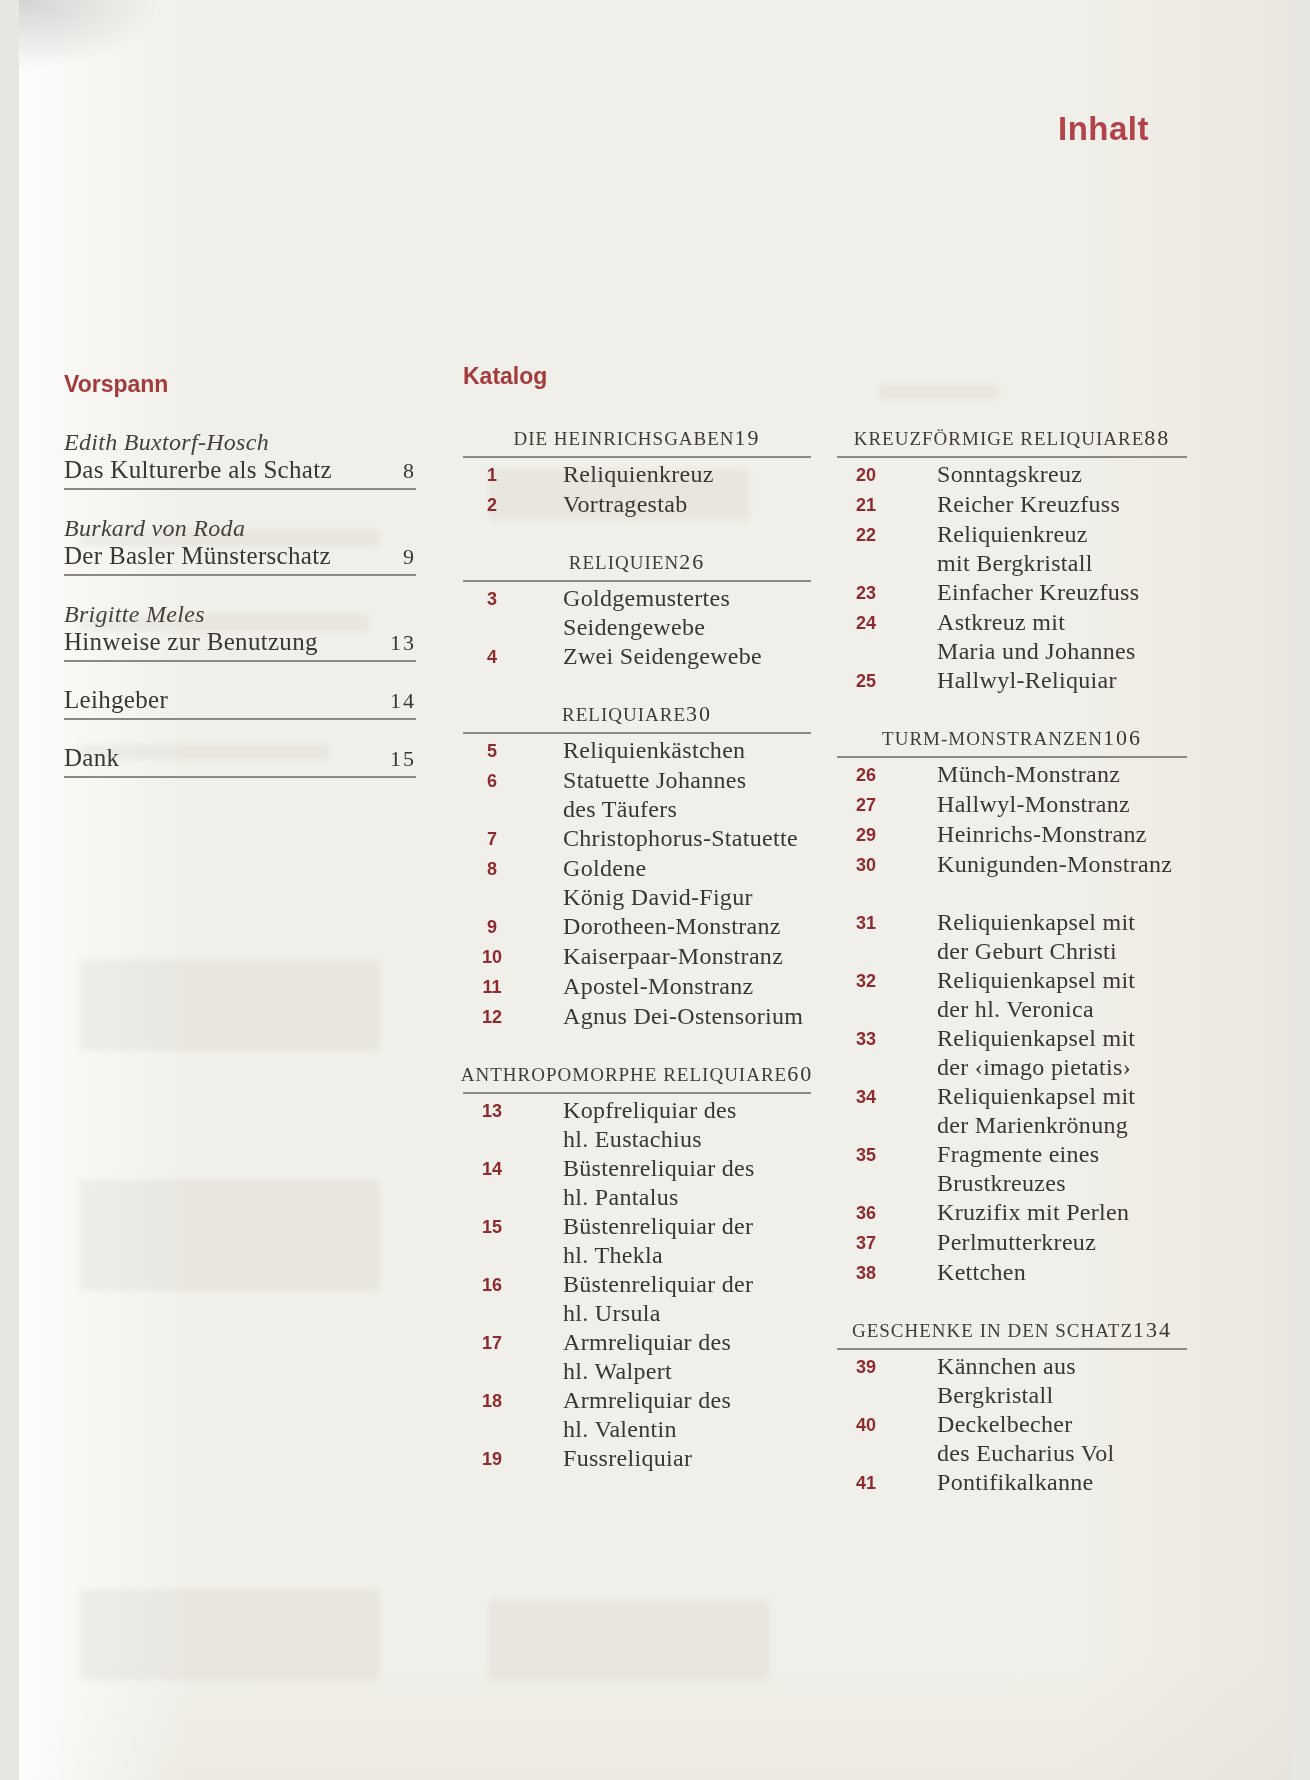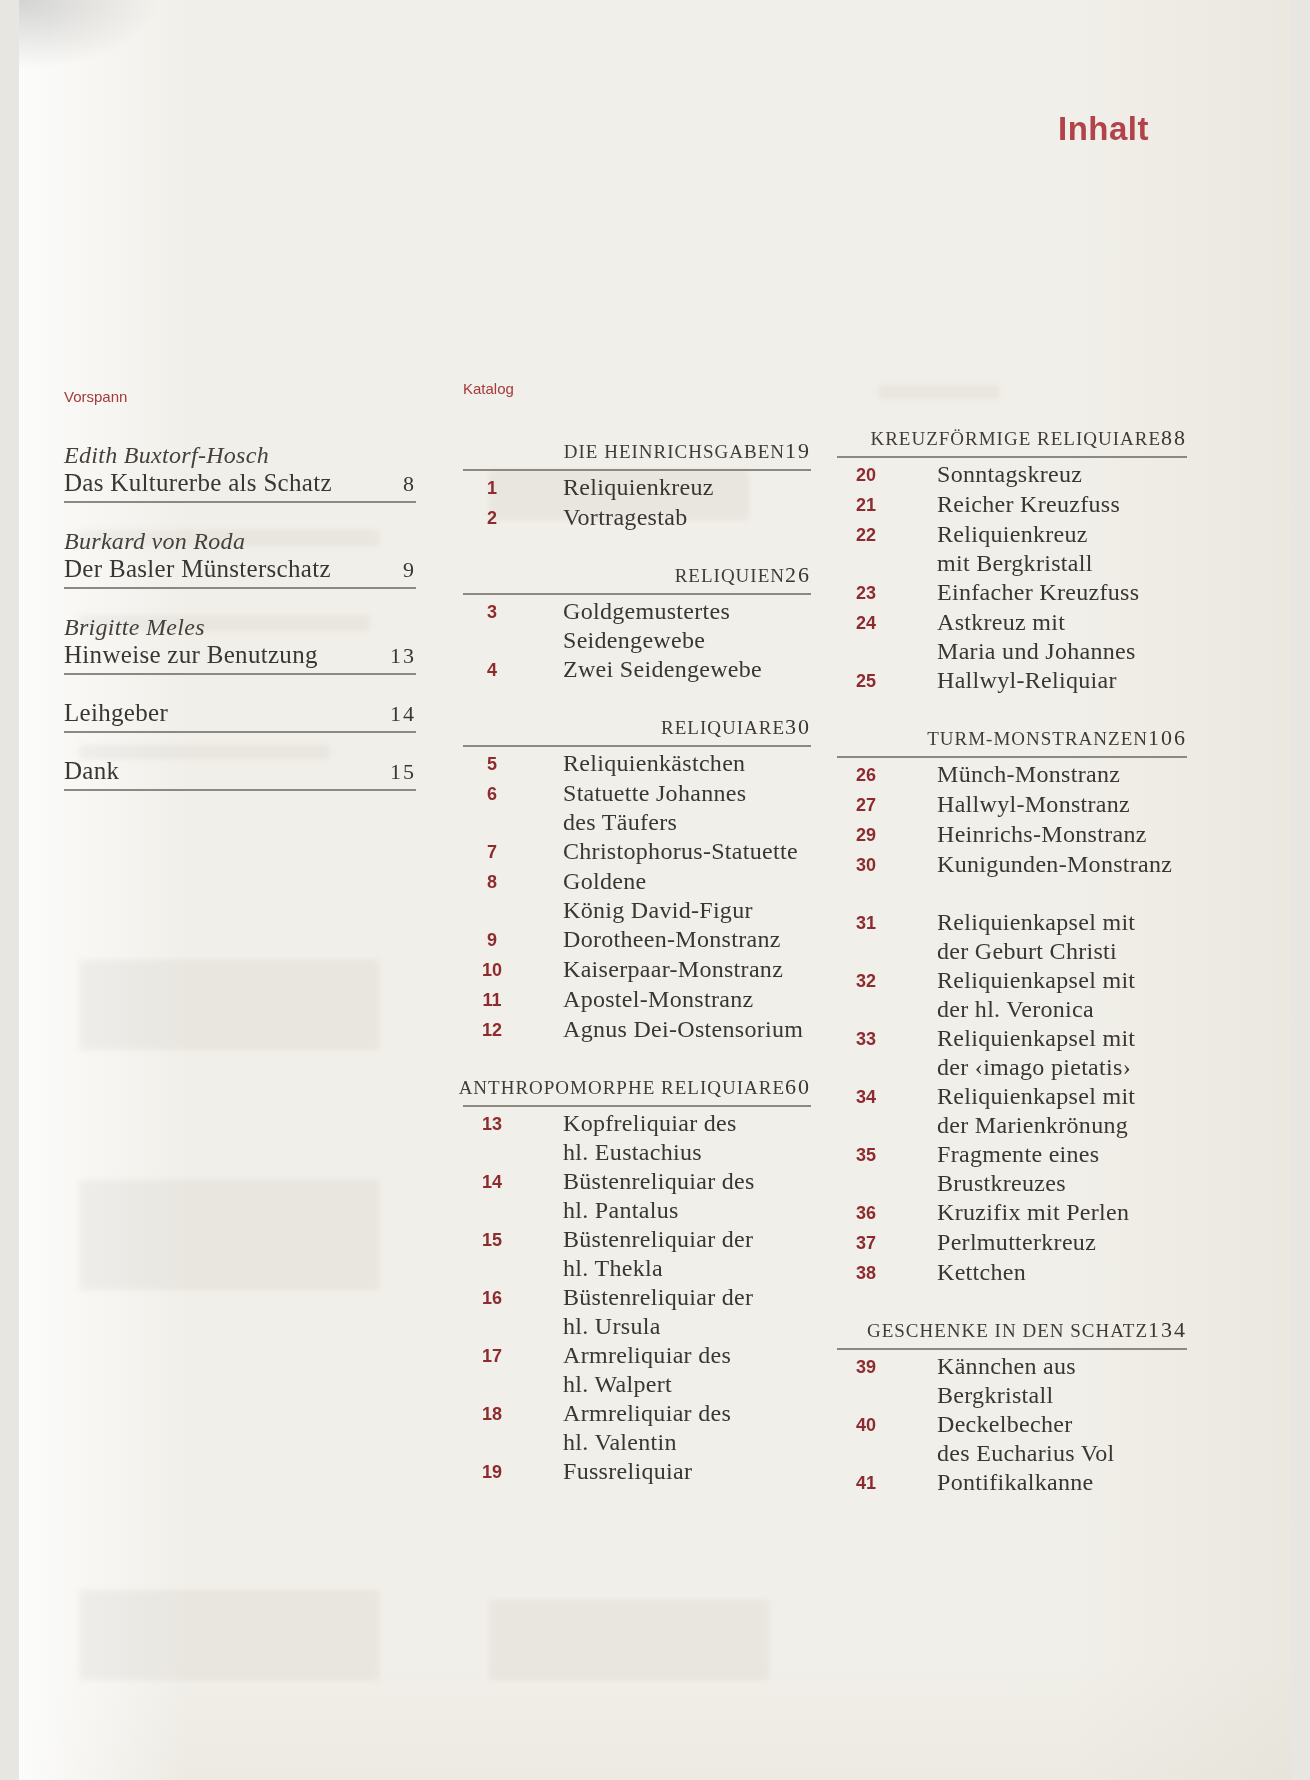--- a/index.html
+++ b/index.html
@@ -26,40 +26,40 @@
     font-weight:bold;font-size:33px;letter-spacing:0.5px;
     color:#b2434a;
   }
   .col{position:absolute;}
   .col-left{left:45px;top:370px;width:352px;}
   .col-mid{left:444px;top:362px;width:348px;}
   .col-right{left:818px;top:424px;width:350px;}
 
   .red-label{
     font-family:"Liberation Sans", sans-serif;
-    font-weight:normal;font-size:15px;line-height:28px;
-    color:#a33a3c;margin:13px 0 30px 0;
+    font-weight:bold;font-size:23px;line-height:28px;
+    color:#a33a3c;margin:0 0 30px 0;
   }
   .col-mid .red-label{margin-bottom:34px;}
 
   
   .entry{border-bottom:2px solid #8d8880;padding-bottom:3px;margin-bottom:24px;}
   .author{
     font-style:italic;font-size:24px;line-height:28px;color:#45403a;
     letter-spacing:0.3px;
   }
   .trow{display:flex;justify-content:space-between;align-items:baseline;}
   .etitle{font-size:25px;line-height:28px;letter-spacing:0.3px;}
   .epage{font-size:22px;line-height:28px;letter-spacing:2px;}
 
   
   .section{margin-bottom:28px;}
   .section:last-child{margin-bottom:0;}
   .shead{
-    display:flex;justify-content:flex-end;align-items:baseline;
+    display:flex;justify-content:center;align-items:baseline;
     border-bottom:2px solid #8d8880;padding-bottom:3px;
     white-space:nowrap;
   }
   .sname{
     font-size:19px;line-height:28px;letter-spacing:1px;color:#413d36;
   }
   .spage{font-size:22px;line-height:28px;letter-spacing:2px;color:#3a3632;}
   .items{margin-top:2px;}
   .item{display:flex;align-items:flex-start;}
   .inum{

